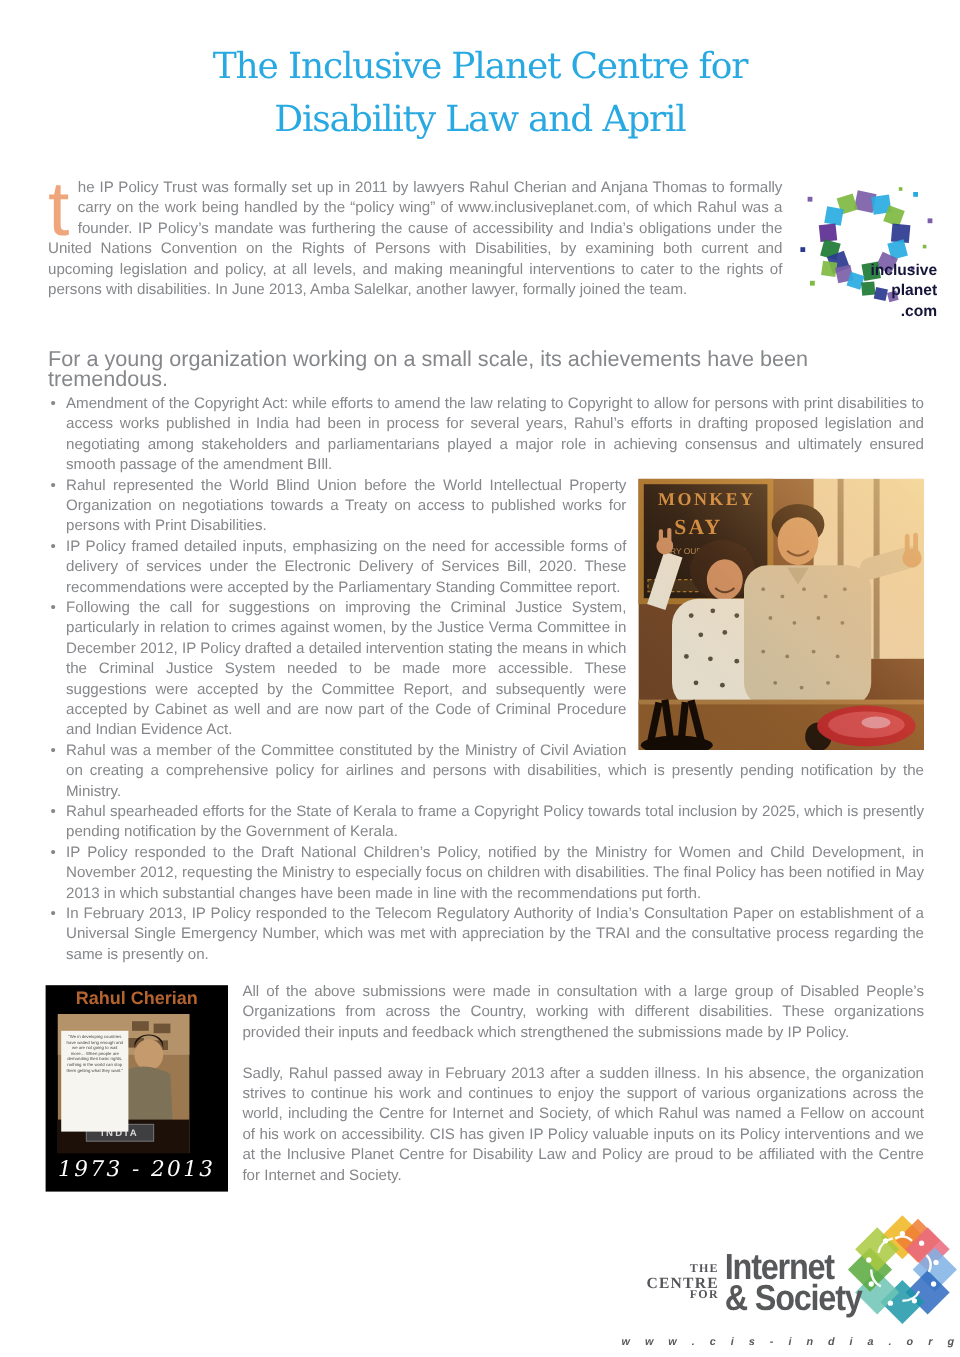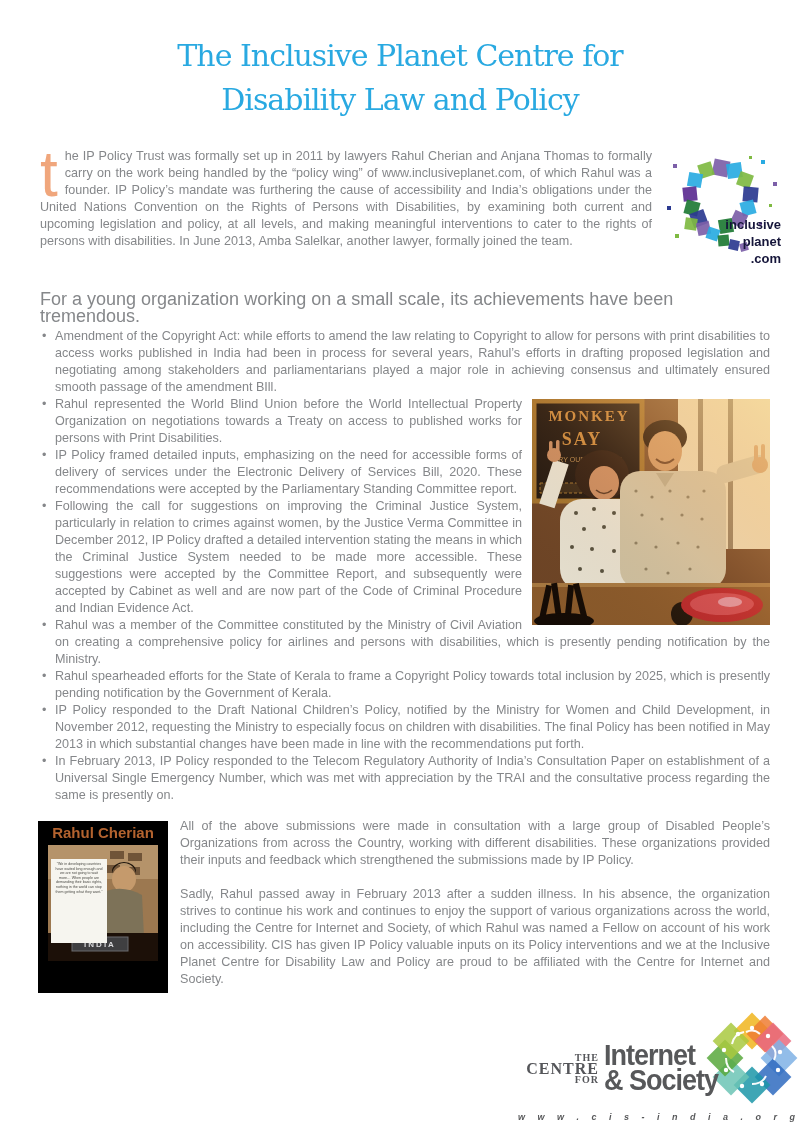--- a/index.html
+++ b/index.html
@@ -26,21 +26,21 @@
   
   .lead { margin:15px 30px 3px 40px; font-size:18px; line-height:17px; }
   .bullets { margin:0 30px 0 40px; font-size:12.6px; line-height:17px; text-align:justify; }
   .bullet { position:relative; padding-left:15px; }
   .bullet::before { content:"\2022"; position:absolute; left:2px; top:0; color:#85878a; }
   .photo-float { float:right; width:238px; height:226px; margin:3px 0 6px 10px; }
   
   .closing { margin:14px 30px 0 40px; }
   .closing p { text-align:justify; font-size:12.6px; line-height:17px; margin:0 0 17px 0; }
   .memorial-card {
-    float:left; width:130px; height:172px; margin:3px 12px 4px -2px;
+    float:left; width:152px; height:172px; margin:3px 12px 4px -2px;
     background:#000; position:relative;
   }
   .mem-title {
     position:absolute; top:3px; left:0; right:0; text-align:center;
     color:#b4632f; font-weight:bold; font-size:15px; letter-spacing:0px;
   }
   .mem-photo { position:absolute; left:10px; top:24px; width:110px; height:116px; }
   .mem-quote {
     position:absolute; left:13px; top:38px; width:56px; height:84px;
     background:#f6f5ef; color:#4a4a45; font-size:3.6px; line-height:4.6px;
@@ -53,40 +53,40 @@
   }
   
   .cis { position:absolute; top:1012px; left:0; width:100%;
          display:flex; flex-direction:column; align-items:flex-end; }
   .cis-row { display:flex; align-items:center; }
   .cis-tcf {
     text-align:right; font-family:"Liberation Serif", serif; font-weight:bold;
     color:#55565a; line-height:11px; margin-right:5px; margin-top:14px;
   }
   .cis-tcf .sm { font-size:10px; letter-spacing:1px; display:block; }
-  .cis-tcf .md { font-size:16px; letter-spacing:1px; display:block; }
+  .cis-tcf .md { font-size:13px; letter-spacing:1px; display:block; }
   .cis-name {
     font-weight:bold; color:#57585a; font-size:27px; line-height:23px;
     letter-spacing:-1px; margin-top:14px; transform:scaleY(1.12);
   }
   .cis-flower { margin-left:-14px; margin-top:-6px; }
   .cis-url {
     font-size:9px; font-weight:bold; letter-spacing:5px; color:#57585a;
     margin-top:2px; margin-left:-60px;font-style:italic;
   }
   .clear { clear:both; }
 </style>
 </head>
 <body>
 
 <div class="page">
 
   <div class="title">
     <div>The Inclusive Planet Centre for</div>
-    <div>Disability Law and Policy</div>
+    <div>Disability Law and April</div>
   </div>
 
   <div class="intro-wrap">
     <div class="ip-logo">
       <svg width="150" height="125" viewBox="0 0 150 125">
 
         <rect x="52" y="12" width="16" height="16" transform="rotate(12 60 20)" fill="#7c5fa8" opacity="0.92"></rect>
         <rect x="66" y="15" width="15" height="15" transform="rotate(-8 74 23)" fill="#29abe2" opacity="0.92"></rect>
         <rect x="77" y="25" width="14" height="14" transform="rotate(20 84 32)" fill="#7fba42" opacity="0.92"></rect>
         <rect x="82" y="39" width="15" height="15" transform="rotate(5 90 47)" fill="#2b3990" opacity="0.92"></rect>
@@ -258,20 +258,21 @@
           <path d="M58 46 Q76 40 94 50 L96 92 L56 92 Z" fill="#7d7258"></path>
           <rect x="0" y="88" width="110" height="28" fill="#1c1008"></rect>
           <rect x="50" y="76" width="2" height="14" fill="#0e0a06"></rect>
           <g>
             <rect x="24" y="92" width="56" height="14" fill="#3f3f41" stroke="#6b6b6e" stroke-width="1"></rect>
             <text x="52" y="102" text-anchor="middle" font-family="Liberation Sans, sans-serif" font-size="8" font-weight="bold" fill="#d8d8da" letter-spacing="2">INDIA</text>
           </g>
         </svg>
       </div>
       <div class="mem-quote">“We in developing countries have waited long enough and we are not going to wait more… When people are demanding their basic rights, nothing in the world can stop them getting what they want.”</div>
+      <div class="mem-years">1973 - 2013</div>
     </div>
     <p>All of the above submissions were made in consultation with a large group of Disabled People’s Organizations from across the Country, working with different disabilities. These organizations provided their inputs and feedback which strengthened the submissions made by IP Policy.</p>
     <p>Sadly, Rahul passed away in February 2013 after a sudden illness. In his absence, the organization strives to continue his work and continues to enjoy the support of various organizations across the world, including the Centre for Internet and Society, of which Rahul was named a Fellow on account of his work on accessibility. CIS has given IP Policy valuable inputs on its Policy interventions and we at the Inclusive Planet Centre for Disability Law and Policy are proud to be affiliated with the Centre for Internet and Society.</p>
     <div class="clear"></div>
   </div>
 
   <div class="cis">
     <div class="cis-row">
       <div class="cis-tcf">
         <span class="sm" style="text-transform:uppercase;">The</span>

